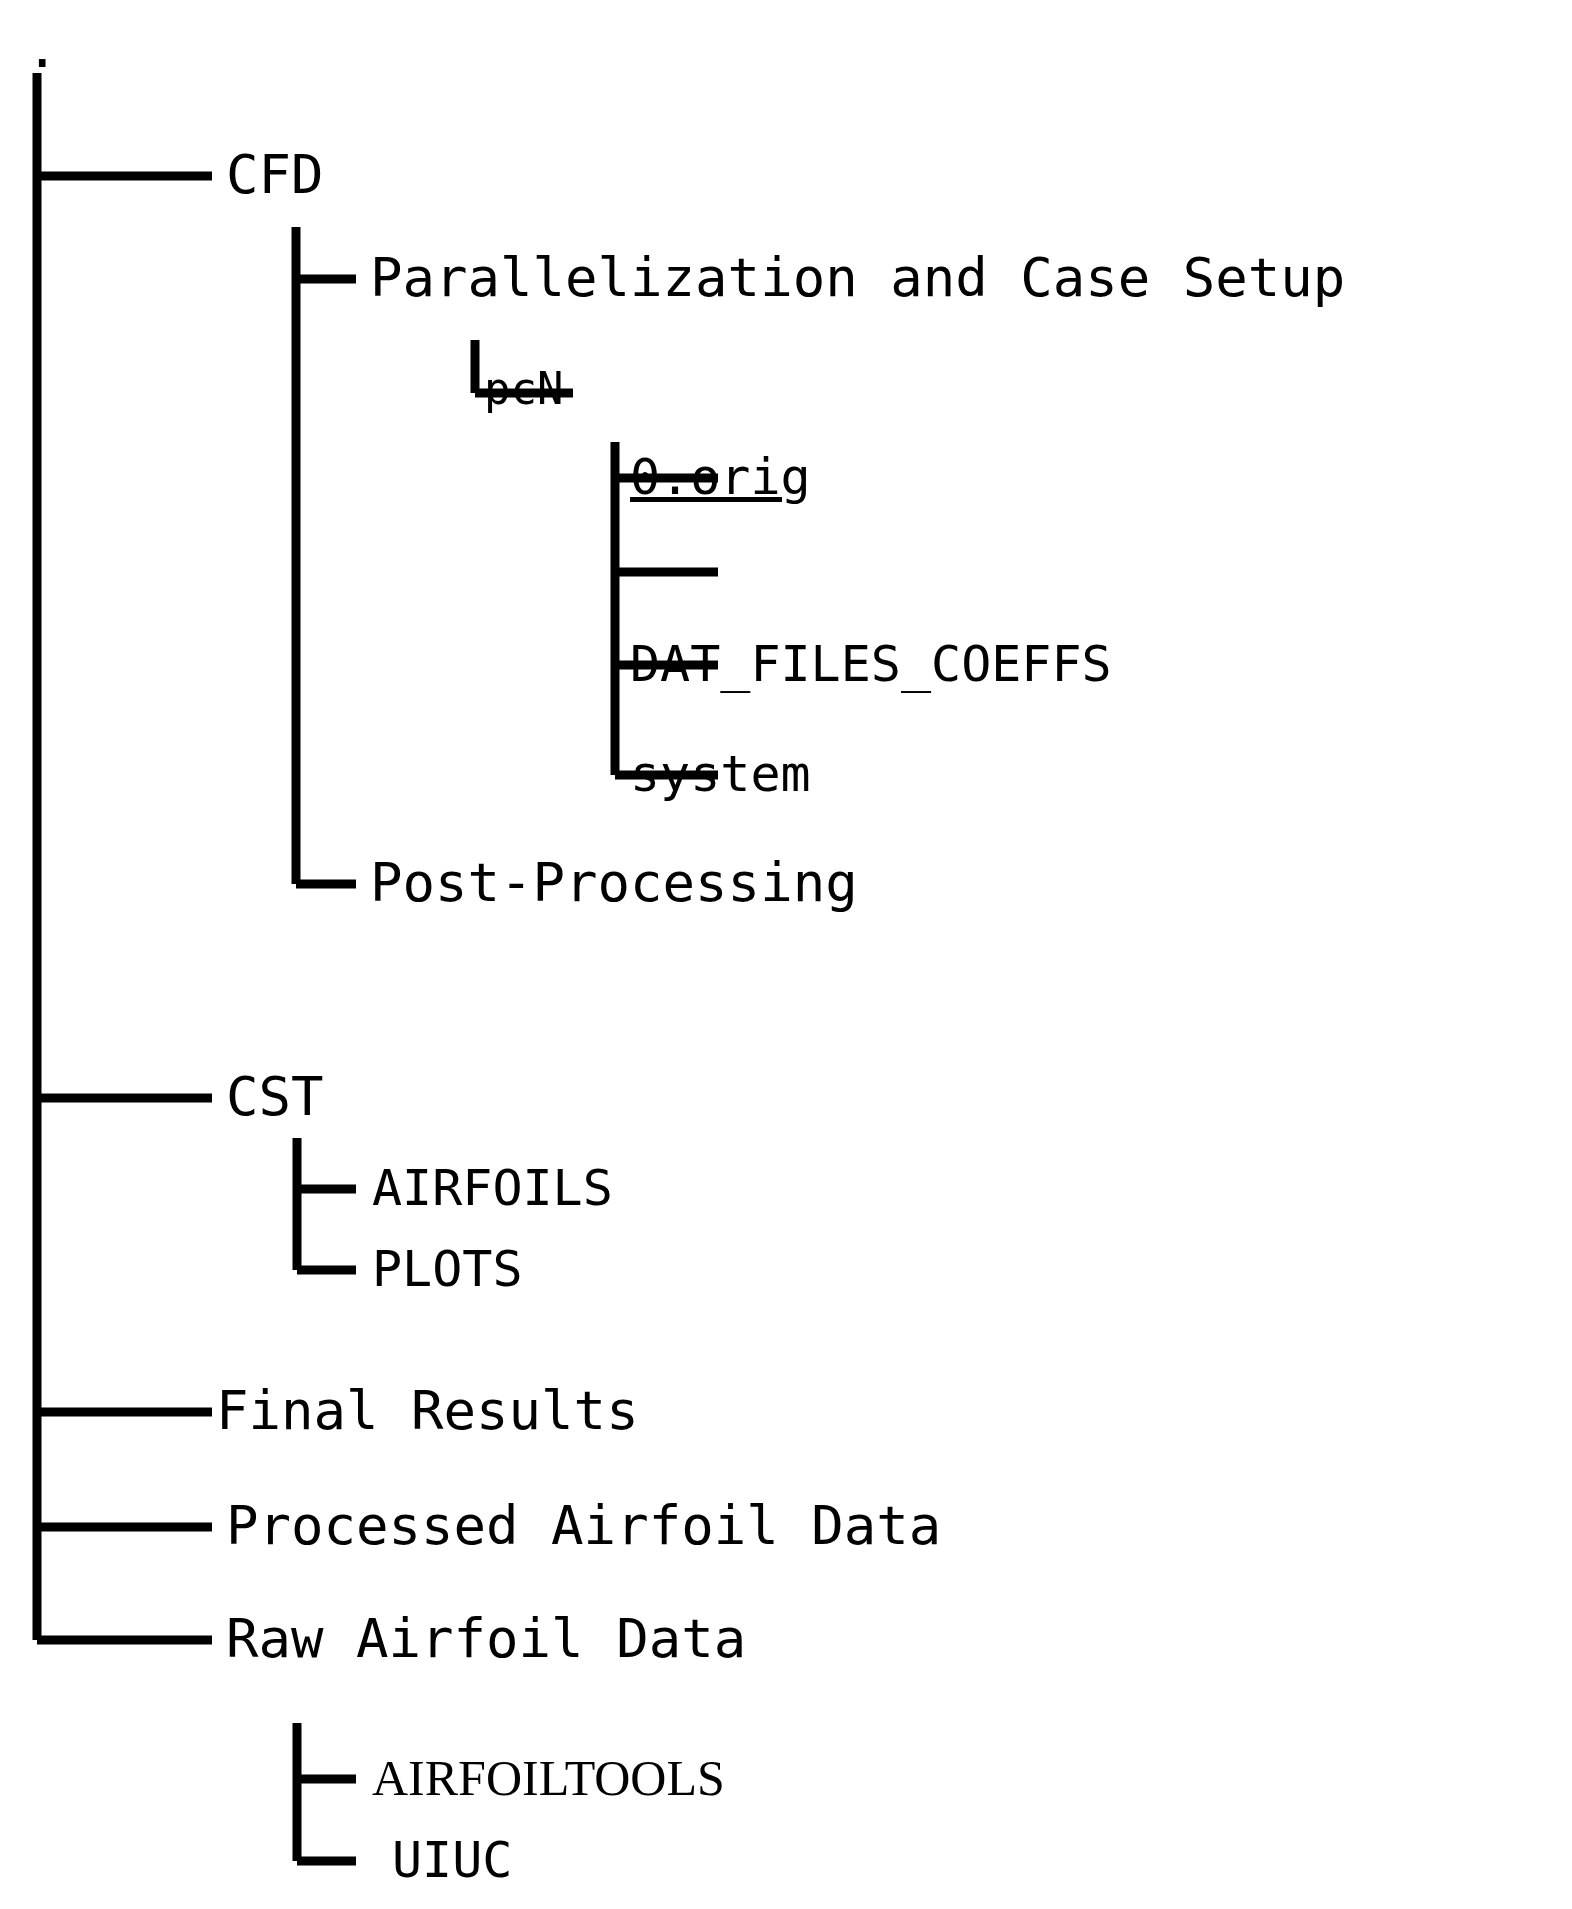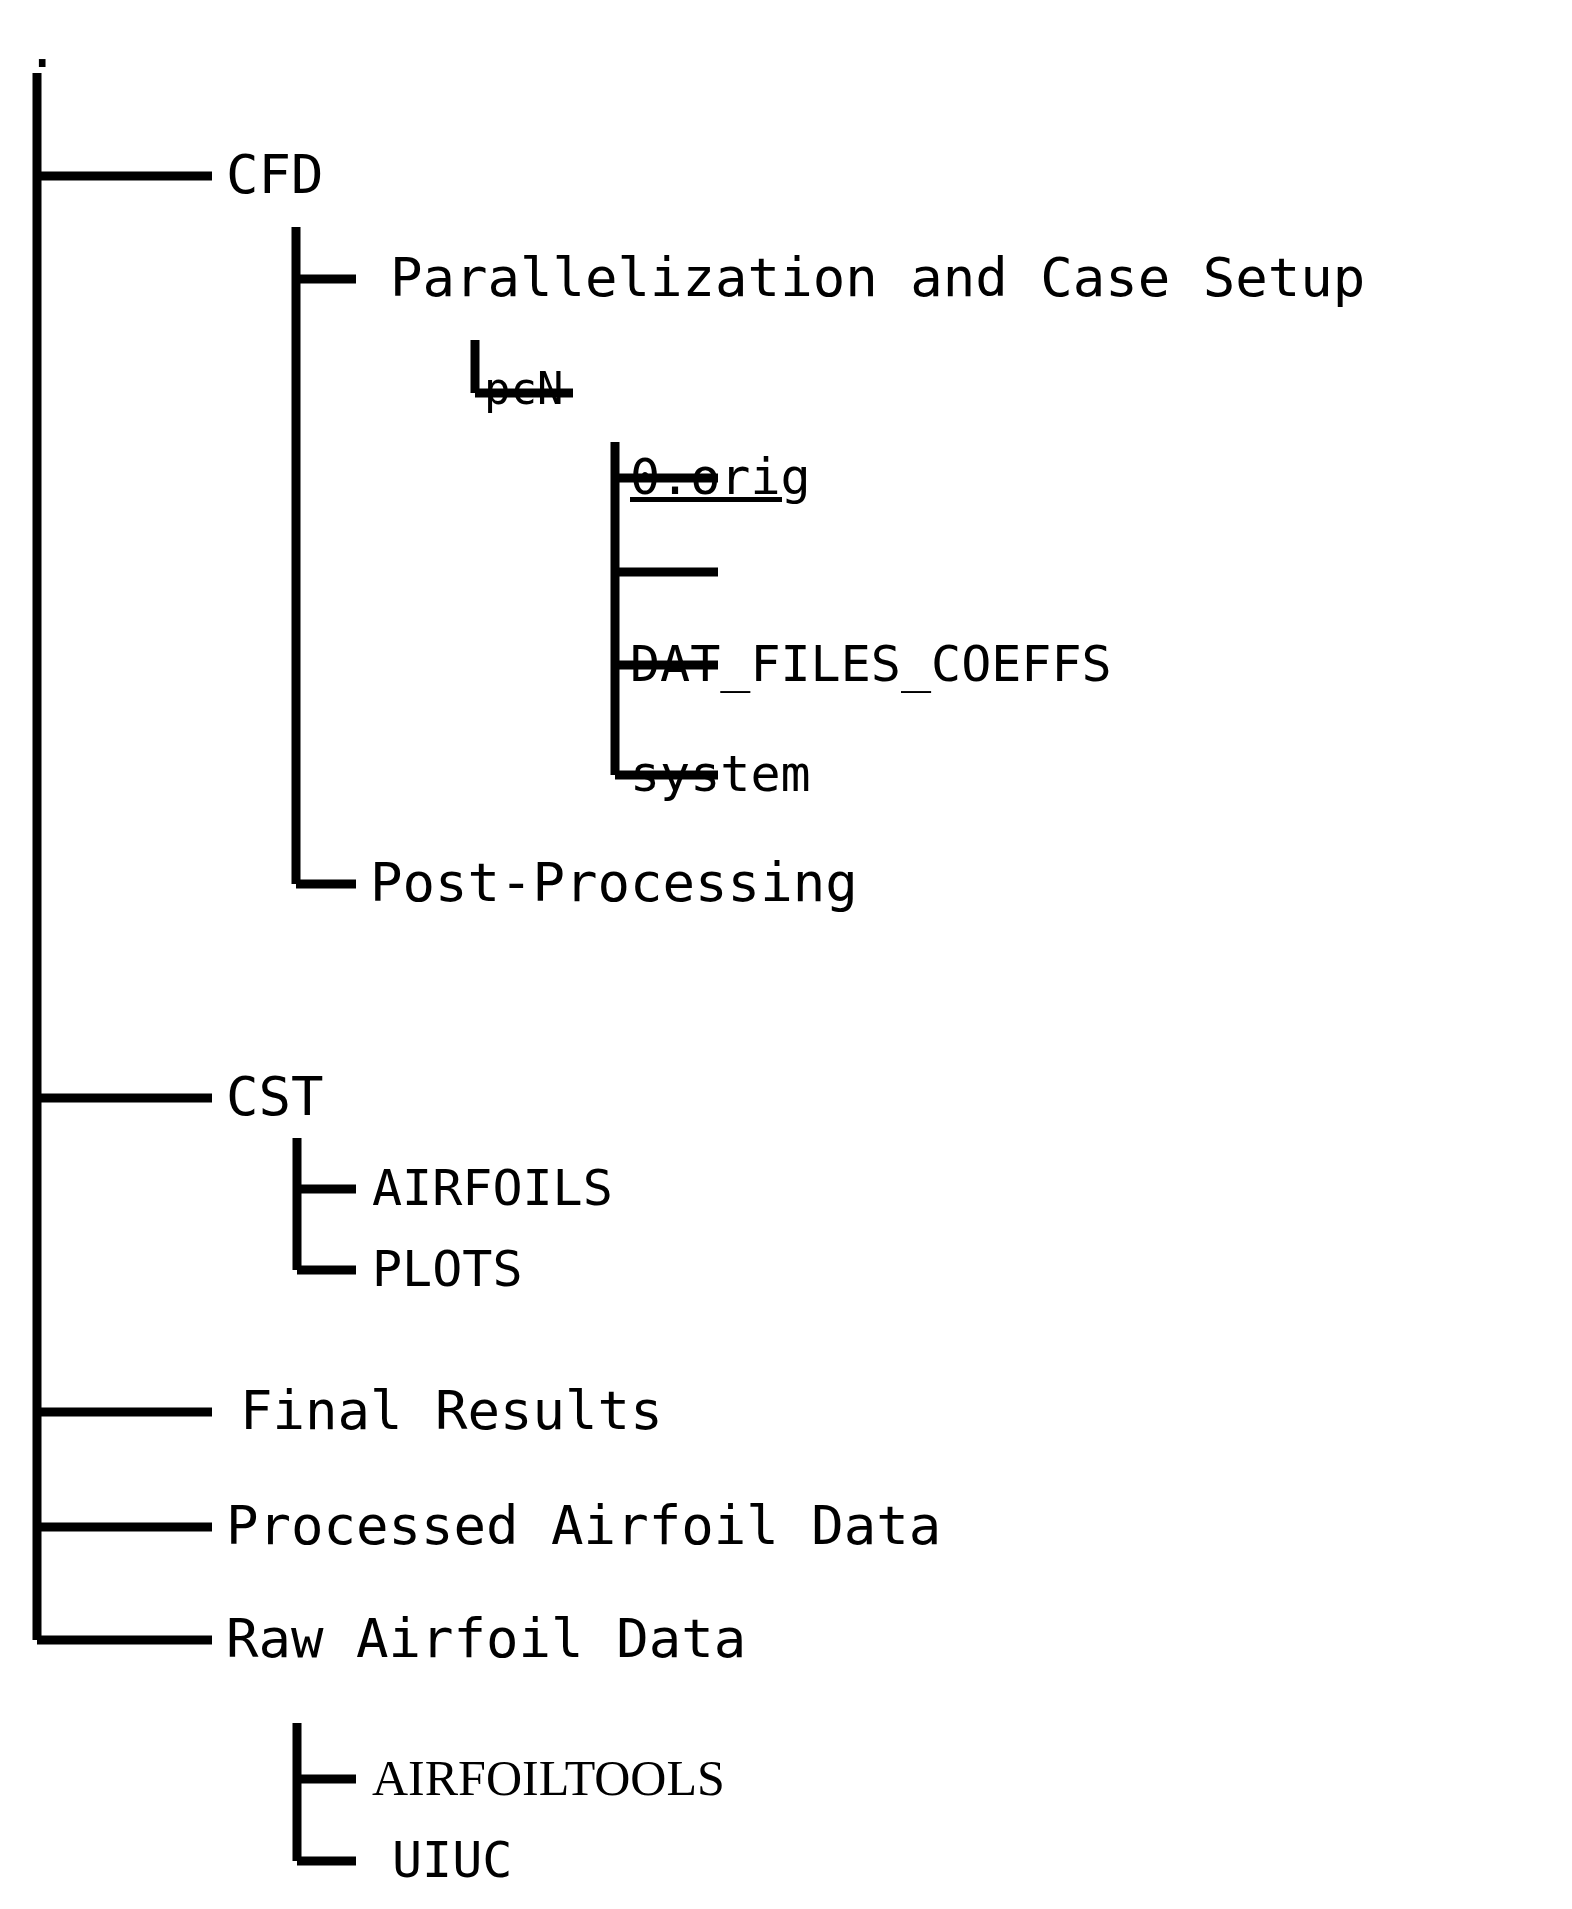--- a/index.html
+++ b/index.html
@@ -71,34 +71,34 @@
 
     <line x1="297" y1="1723" x2="297" y2="1861" stroke="#000" stroke-width="9"></line>
     <line x1="297" y1="1779" x2="356" y2="1779" stroke="#000" stroke-width="9"></line>
     <line x1="297" y1="1861" x2="356" y2="1861" stroke="#000" stroke-width="9"></line>
   </svg>
 
   <div class="node-label lvl-root" style="left:26px; top:22px;">.</div>
 
   <div class="node-label lvl-1" style="left:226px; top:148px;text-align:center;">CFD</div>
 
-  <div class="node-label lvl-2" style="left:370px; top:251px;margin-left:20px;">Parallelization and Case Setup</div>
+  <div class="node-label lvl-2" style="left:370px; top:251px;">Parallelization and Case Setup</div>
 
   <div class="node-label lvl-3" style="left:484px; top:367px;">pcN</div>
 
   <div class="node-label lvl-4" style="left:630px; top:452px;text-decoration:underline;">0.orig</div>
   <div class="node-label lvl-4" style="left:630px; top:639px;">DAT_FILES_COEFFS</div>
   <div class="node-label lvl-4" style="left:630px; top:749px;">system</div>
 
   <div class="node-label lvl-2" style="left:370px; top:856px;">Post-Processing</div>
 
   <div class="node-label lvl-1" style="left:226px; top:1070px;">CST</div>
   <div class="node-label lvl-sub" style="left:372px; top:1163px;">AIRFOILS</div>
   <div class="node-label lvl-sub" style="left:372px; top:1244px;">PLOTS</div>
 
-  <div class="node-label lvl-1" style="left:240px; top:1384px;">Final Results</div>
+  <div class="node-label lvl-1" style="left:216px; top:1384px;">Final Results</div>
   <div class="node-label lvl-1" style="left:226px; top:1499px;">Processed Airfoil Data</div>
   <div class="node-label lvl-1" style="left:226px; top:1612px;">Raw Airfoil Data</div>
 
   <div class="node-label lvl-sub" style="left:372px; top:1753px;font-family:Liberation Serif, serif;">AIRFOILTOOLS</div>
   <div class="node-label lvl-sub" style="left:392px; top:1835px;text-align:center;">UIUC</div>
 
 </div>
 
 </body></html>

